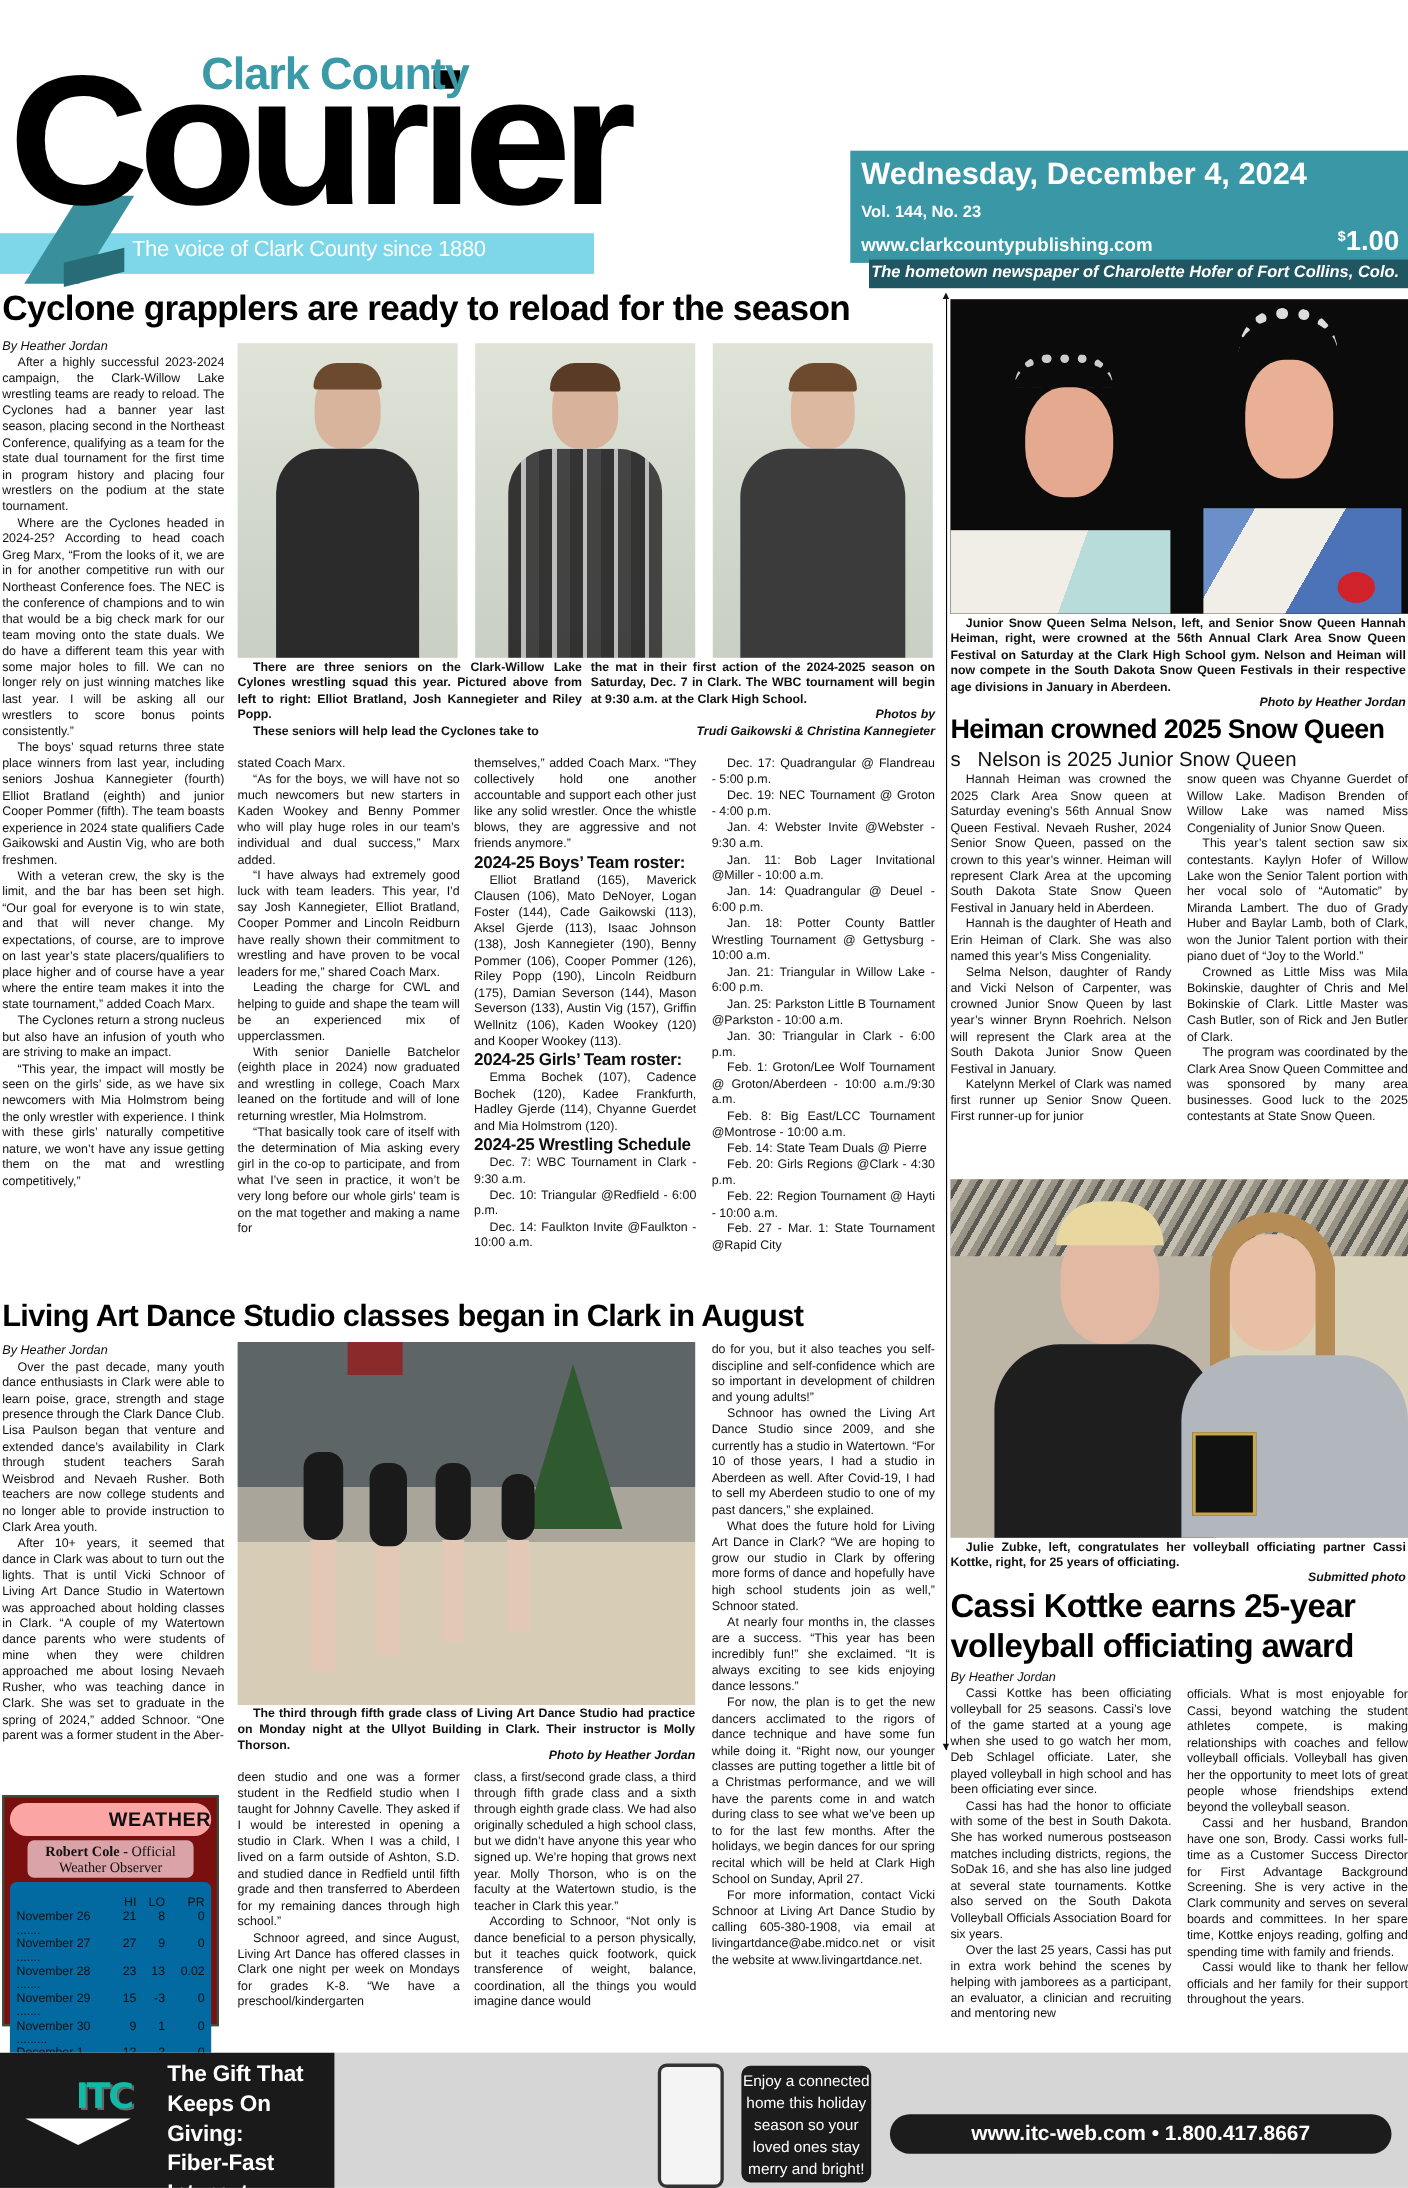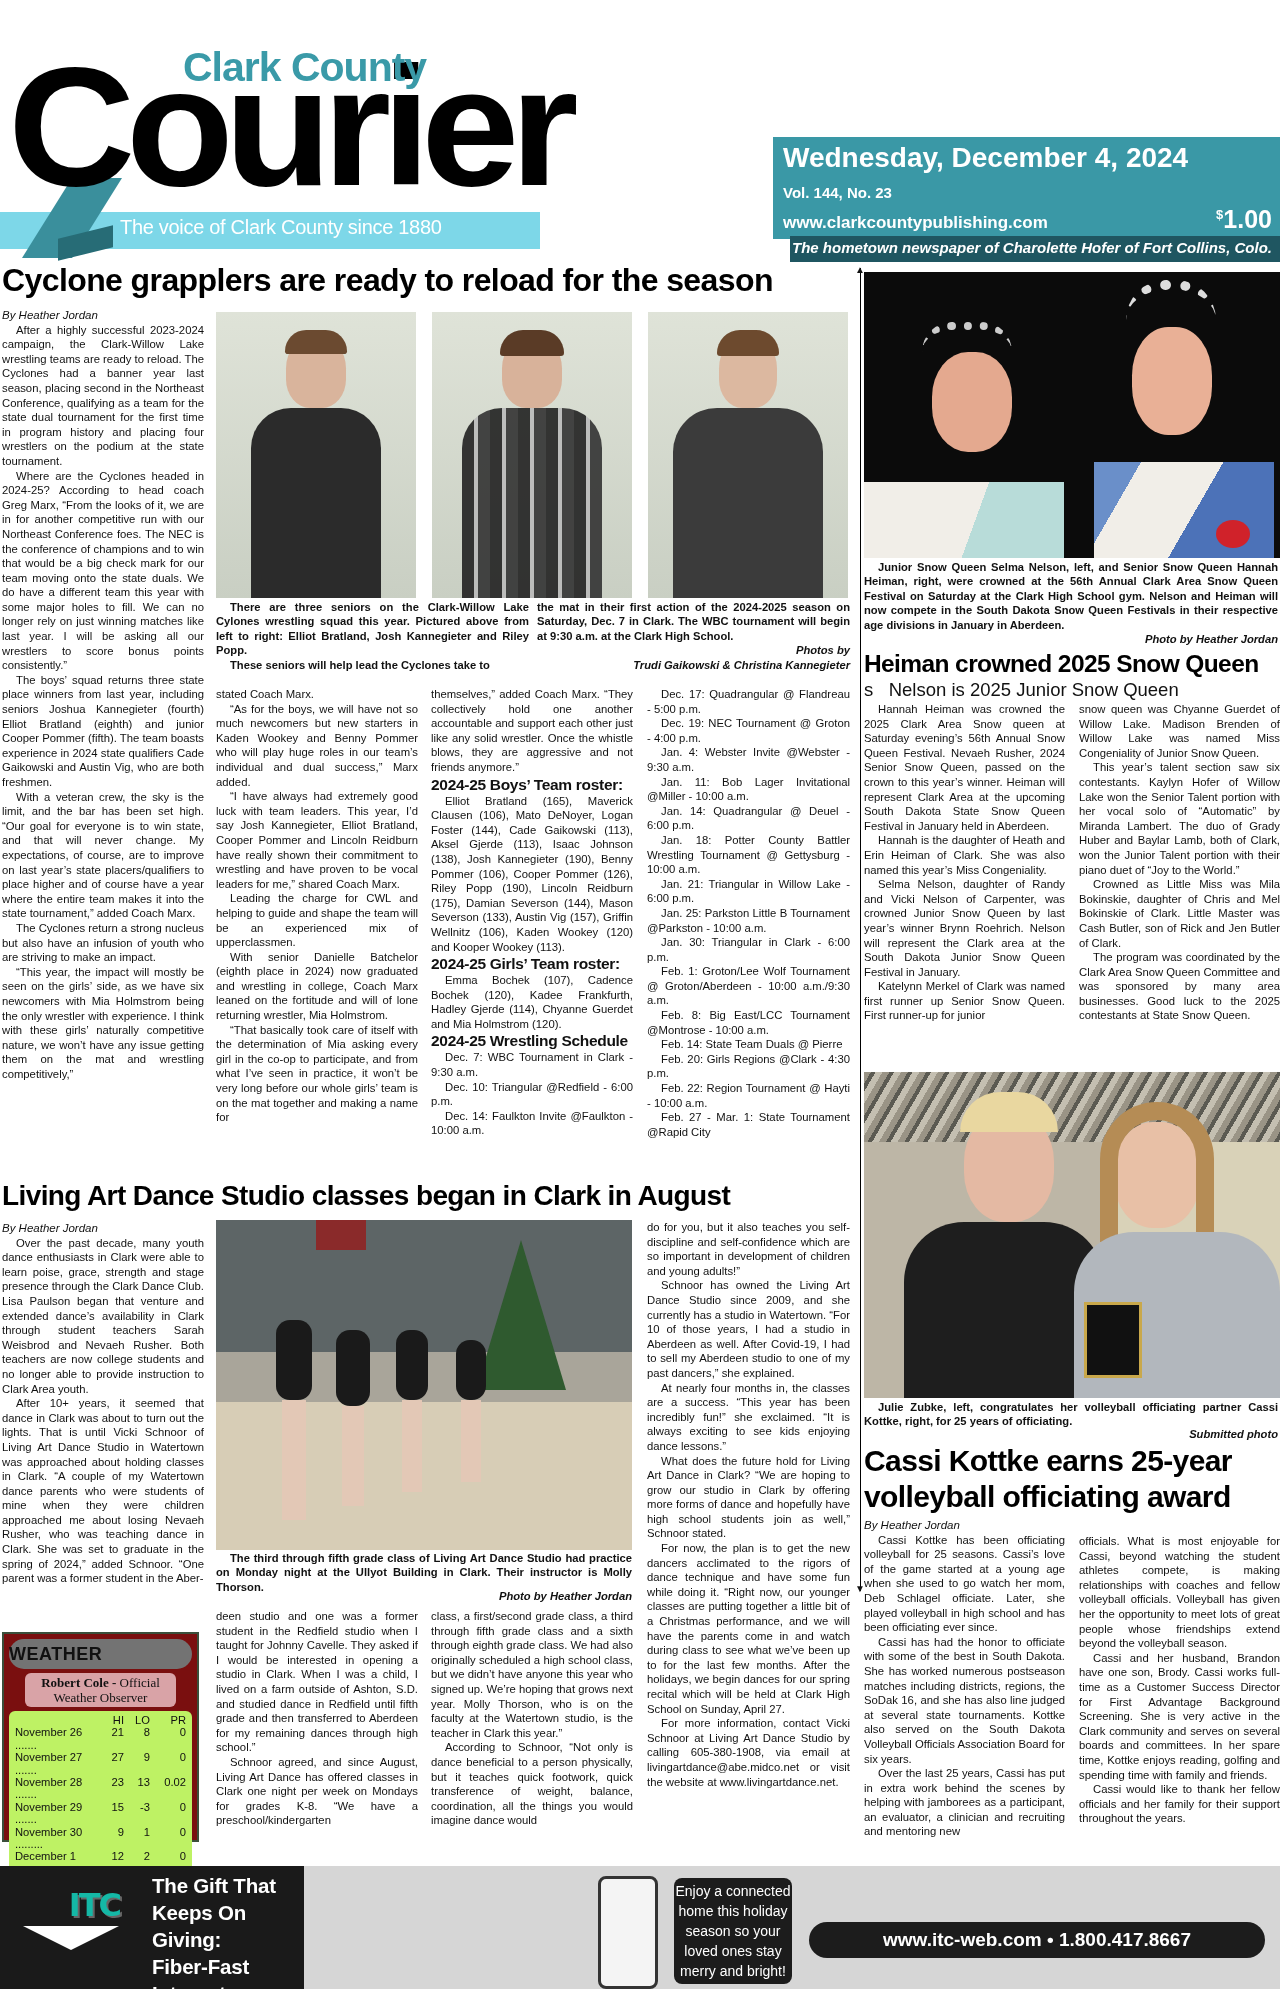--- a/index.html
+++ b/index.html
@@ -28,23 +28,23 @@
 .caption{font-size:11.2px;line-height:14.4px;font-weight:bold;text-align:justify}
 .credit{font-size:11.2px;font-weight:bold;font-style:italic;text-align:right}
 .subh{font-size:15.5px;font-weight:bold;line-height:19px;letter-spacing:-.3px}
 .photo{background:#ccc;overflow:hidden}
 .vrule{background:#000;width:1px}
 
 .wphoto{background:linear-gradient(#dfe3d8,#c9cfc3)}
 .person{position:absolute;left:50%;transform:translateX(-50%)}
 
 .weather{left:2px;top:1632px;width:197px;height:210px;background:#7a0f0f;border:2px solid #3b4f3b;padding:5px}
-.w-title{background:#737373;border-radius:20px;text-align:left;font-weight:bold;font-size:18px;height:30px;line-height:30px;letter-spacing:.5px}
+.w-title{background:#fca5a5;border-radius:20px;text-align:right;font-weight:bold;font-size:18px;height:30px;line-height:30px;letter-spacing:.5px}
 .w-obs{background:#d9a3a7;margin:4px 16px;border-radius:6px;text-align:center;font-family:"Liberation Serif",serif;font-size:13px;line-height:15px;padding:2px}
-.w-table{background:#bef264;border-radius:6px;margin-top:4px;padding:3px 6px;font-size:11.2px;line-height:12.4px}
+.w-table{background:#0369a1;border-radius:6px;margin-top:4px;padding:13px 6px;font-size:11.2px;line-height:12.4px}
 .w-row{display:flex}
 .w-row span:first-child{flex:1}
 .w-row .n{width:26px;text-align:right}
 .w-row .p{width:36px;text-align:right}
 
 .ad{left:0;top:1866px;width:1280px;height:123px;background:#d6d6d6;overflow:hidden}
 .ad-left{position:absolute;left:0;top:0;width:304px;height:123px;background:#1a1a1a}
 .ad-gift{position:absolute;left:152px;top:6px;color:#fff;font-weight:bold;font-size:20.5px;line-height:27px;letter-spacing:-.2px}
 .ad-enjoy{position:absolute;left:674px;top:12px;width:118px;height:106px;background:#1c1c1c;border-radius:8px;color:#fff;font-size:14px;line-height:20px;text-align:center;padding-top:3px}
 .ad-url{position:absolute;left:809px;top:56px;width:456px;height:36px;background:#1c1c1c;border-radius:18px;color:#fff;font-weight:bold;font-size:19px;line-height:36px;text-align:center}
@@ -235,22 +235,22 @@
   <p class="noind">deen studio and one was a former student in the Redfield studio when I taught for Johnny Cavelle. They asked if I would be interested in opening a studio in Clark. When I was a child, I lived on a farm outside of Ashton, S.D. and studied dance in Redfield until fifth grade and then transferred to Aberdeen for my remaining dances through high school.”</p>
   <p>Schnoor agreed, and since August, Living Art Dance has offered classes in Clark one night per week on Mondays for grades K-8. “We have a preschool/kindergarten</p>
 </div>
 <div class="abs col" style="left:431px;top:1609px;width:202px;">
   <p class="noind">class, a first/second grade class, a third through fifth grade class and a sixth through eighth grade class. We had also originally scheduled a high school class, but we didn’t have anyone this year who signed up. We’re hoping that grows next year. Molly Thorson, who is on the faculty at the Watertown studio, is the teacher in Clark this year.”</p>
   <p>According to Schnoor, “Not only is dance beneficial to a person physically, but it teaches quick footwork, quick transference of weight, balance, coordination, all the things you would imagine dance would</p>
 </div>
 <div class="abs col" style="left:647px;top:1220px;width:203px;">
   <p class="noind">do for you, but it also teaches you self-discipline and self-confidence which are so important in development of children and young adults!”</p>
   <p>Schnoor has owned the Living Art Dance Studio since 2009, and she currently has a studio in Watertown. “For 10 of those years, I had a studio in Aberdeen as well. After Covid-19, I had to sell my Aberdeen studio to one of my past dancers,” she explained.</p>
+  <p>What does the future hold for Living Art Dance in Clark? “We are hoping to grow our studio in Clark by offering more forms of dance and hopefully have high school students join as well,” Schnoor stated.</p>
   <p>At nearly four months in, the classes are a success. “This year has been incredibly fun!” she exclaimed. “It is always exciting to see kids enjoying dance lessons.”</p>
-  <p>What does the future hold for Living Art Dance in Clark? “We are hoping to grow our studio in Clark by offering more forms of dance and hopefully have high school students join as well,” Schnoor stated.</p>
   <p>For now, the plan is to get the new dancers acclimated to the rigors of dance technique and have some fun while doing it. “Right now, our younger classes are putting together a little bit of a Christmas performance, and we will have the parents come in and watch during class to see what we’ve been up to for the last few months. After the holidays, we begin dances for our spring recital which will be held at Clark High School on Sunday, April 27.</p>
   <p>For more information, contact Vicki Schnoor at Living Art Dance Studio by calling 605-380-1908, via email at livingartdance@abe.midco.net or visit the website at www.livingartdance.net.</p>
 </div>
 
 <div class="abs weather">
   <div class="w-title">WEATHER</div>
   <div class="w-obs">
     <b>Robert Cole -</b> <span>Official</span><br>
     <span>Weather Observer</span>
   </div>

